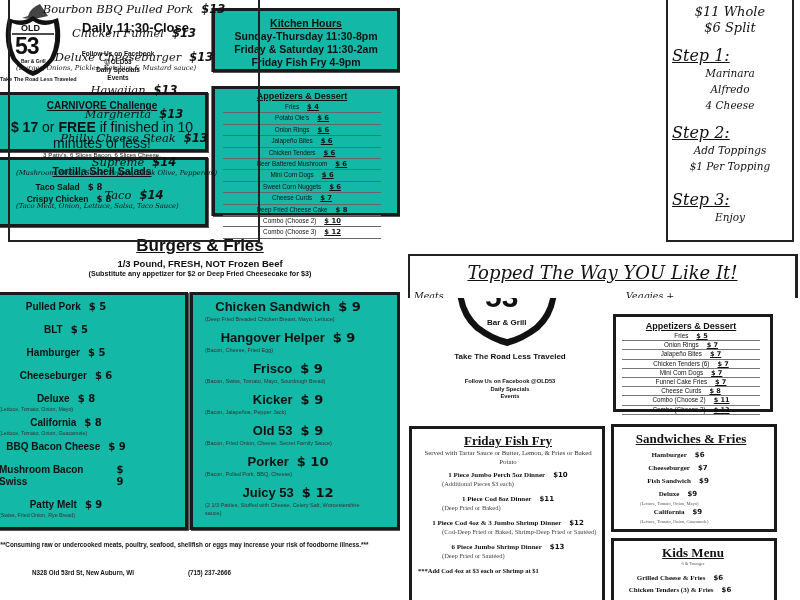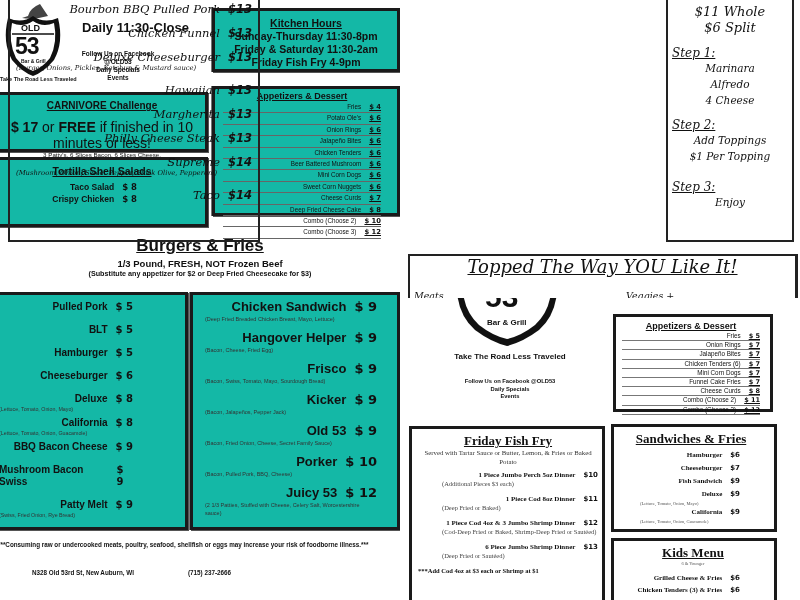--- a/index.html
+++ b/index.html
@@ -1,21 +1,21 @@
 <!DOCTYPE html>
 <html><head>
 <meta charset="utf-8">
 <style>
   * { box-sizing: border-box; margin: 0; padding: 0; }
   html, body { width: 800px; height: 600px; overflow: hidden; background: #ffffff; }
   body { position: relative; font-family: "Liberation Sans", sans-serif; color: #111; }
   .abs { position: absolute; }
   .rough { border: 3px solid #1a1a1a; box-shadow: 1px 1px 0 #555, -1px 0 0 #777; background: #14b8a6; }
   .center { text-align: center; }
-  .row { display: flex; justify-content: flex-end; align-items: baseline; gap: 8px; }
+  .row { display: flex; justify-content: center; align-items: baseline; gap: 8px; }
   .price { font-weight: bold; font-family: "DejaVu Sans", sans-serif; }
 
   
   #p1 { left: 0; top: 0; width: 400px; height: 600px; background: #fff; overflow: hidden; }
   .logo1 { left: 0; top: 2px; width: 66px; height: 80px; }
   .hours-daily { left: 82px; top: 20px; font-size: 13px; font-weight: bold; }
   .fb1 { left: 72px; top: 50px; width: 92px; font-size: 6.5px; font-weight: bold; line-height: 8px; text-align: center; }
   .tagline1 { left: 0; top: 76px; font-size: 5.5px; font-weight: bold; white-space: nowrap; }
   .kitchen { left: 212px; top: 8px; width: 188px; height: 64px; padding-top: 6px; font-size: 10.5px; font-weight: bold; line-height: 13px; }
   .kitchen .t { text-decoration: underline; }
@@ -44,23 +44,23 @@
   .burg-right .desc { font-size: 5.5px; color: #333; line-height: 8px; margin: 2px 0 9px 6px; }
   .disclaimer { left: -2px; top: 541px; font-size: 6.3px; font-weight: bold; white-space: nowrap; }
   .address { left: 32px; top: 569px; font-size: 6.3px; font-weight: bold; }
   .phone { left: 188px; top: 569px; font-size: 6.3px; font-weight: bold; }
   .pizza-list { left: 8px; top: -6px; width: 252px; height: 248px; padding: 8px 6px 0 6px; border: 2px solid #222; border-top: none; }
   .pizza-list .row { font-size: 11.5px; line-height: 14px; font-family: "DejaVu Serif", serif; font-style: italic; }
   .pizza-list .desc { font-size: 6.8px; font-family: "DejaVu Serif", serif; font-style: italic; line-height: 9px; }
   .pizza-list .item { margin-bottom: 10px; }
   .build { left: 666px; top: -6px; width: 128px; height: 248px; padding: 10px 4px 0 4px; border: 2px solid #222; border-top: none; font-family: "DejaVu Serif", serif; font-style: italic; }
   .build .price-big { font-size: 13px; text-align: center; line-height: 16px; }
-  .build .step { font-size: 12px; text-decoration: underline; margin-top: 10px; }
+  .build .step { font-size: 16px; text-decoration: underline; margin-top: 10px; }
   .build .opt { font-size: 10.5px; text-align: center; line-height: 16px; }
-  .topped { left: 408px; top: 254px; width: 390px; height: 60px; border: 2px solid #222; border-bottom: none; border-right-width: 3px; }
+  .topped { left: 408px; top: 254px; width: 390px; height: 60px; border: 2px solid #222; border-bottom: none; border-right-width: 3px; padding-top: 6px; }
   .topped .t { font-family: "DejaVu Serif", serif; font-style: italic; font-size: 18px; text-align: center; text-decoration: underline; }
   .topped .meats { left: 4px; top: 34px; font-family: "DejaVu Serif", serif; font-style: italic; font-size: 9.5px; }
   .topped .veg { left: 216px; top: 34px; font-family: "DejaVu Serif", serif; font-style: italic; font-size: 9.5px; }
 
   
   #p3 { left: 405px; top: 298px; width: 395px; height: 302px; background: #fff; overflow: hidden; }
   .logo3 { left: 50px; top: -6px; width: 104px; height: 54px; }
   .tag3 { left: 0; top: 54px; width: 210px; font-size: 8px; font-weight: bold; text-align: center; }
   .fb3 { left: 0; top: 80px; width: 210px; font-size: 5.8px; font-weight: bold; text-align: center; line-height: 7.5px; }
   .app3 { left: 208px; top: 16px; width: 160px; height: 98px; padding: 4px 10px 0 6px; border: 3px solid #1a1a1a; }
@@ -350,20 +350,21 @@
             <span>Supreme</span>
             <span class="price">$14</span>
           </div>
           <div class="desc">(Mushroom, Onion, Sweet Pepper, Black Olive, Pepperoni)</div>
         </div>
         <div class="item">
           <div class="row">
             <span>Taco</span>
             <span class="price">$14</span>
           </div>
+          <div class="desc">(Taco Meat, Onion, Lettuce, Salsa, Taco Sauce)</div>
         </div>
       </div>
   </div>
   <div class="abs build">
     <div class="price-big">$11 Whole</div>
     <div class="price-big">$6 Split</div>
     <div class="step">Step 1:</div>
     <div class="opt">Marinara</div>
     <div class="opt">Alfredo</div>
     <div class="opt">4 Cheese</div>

